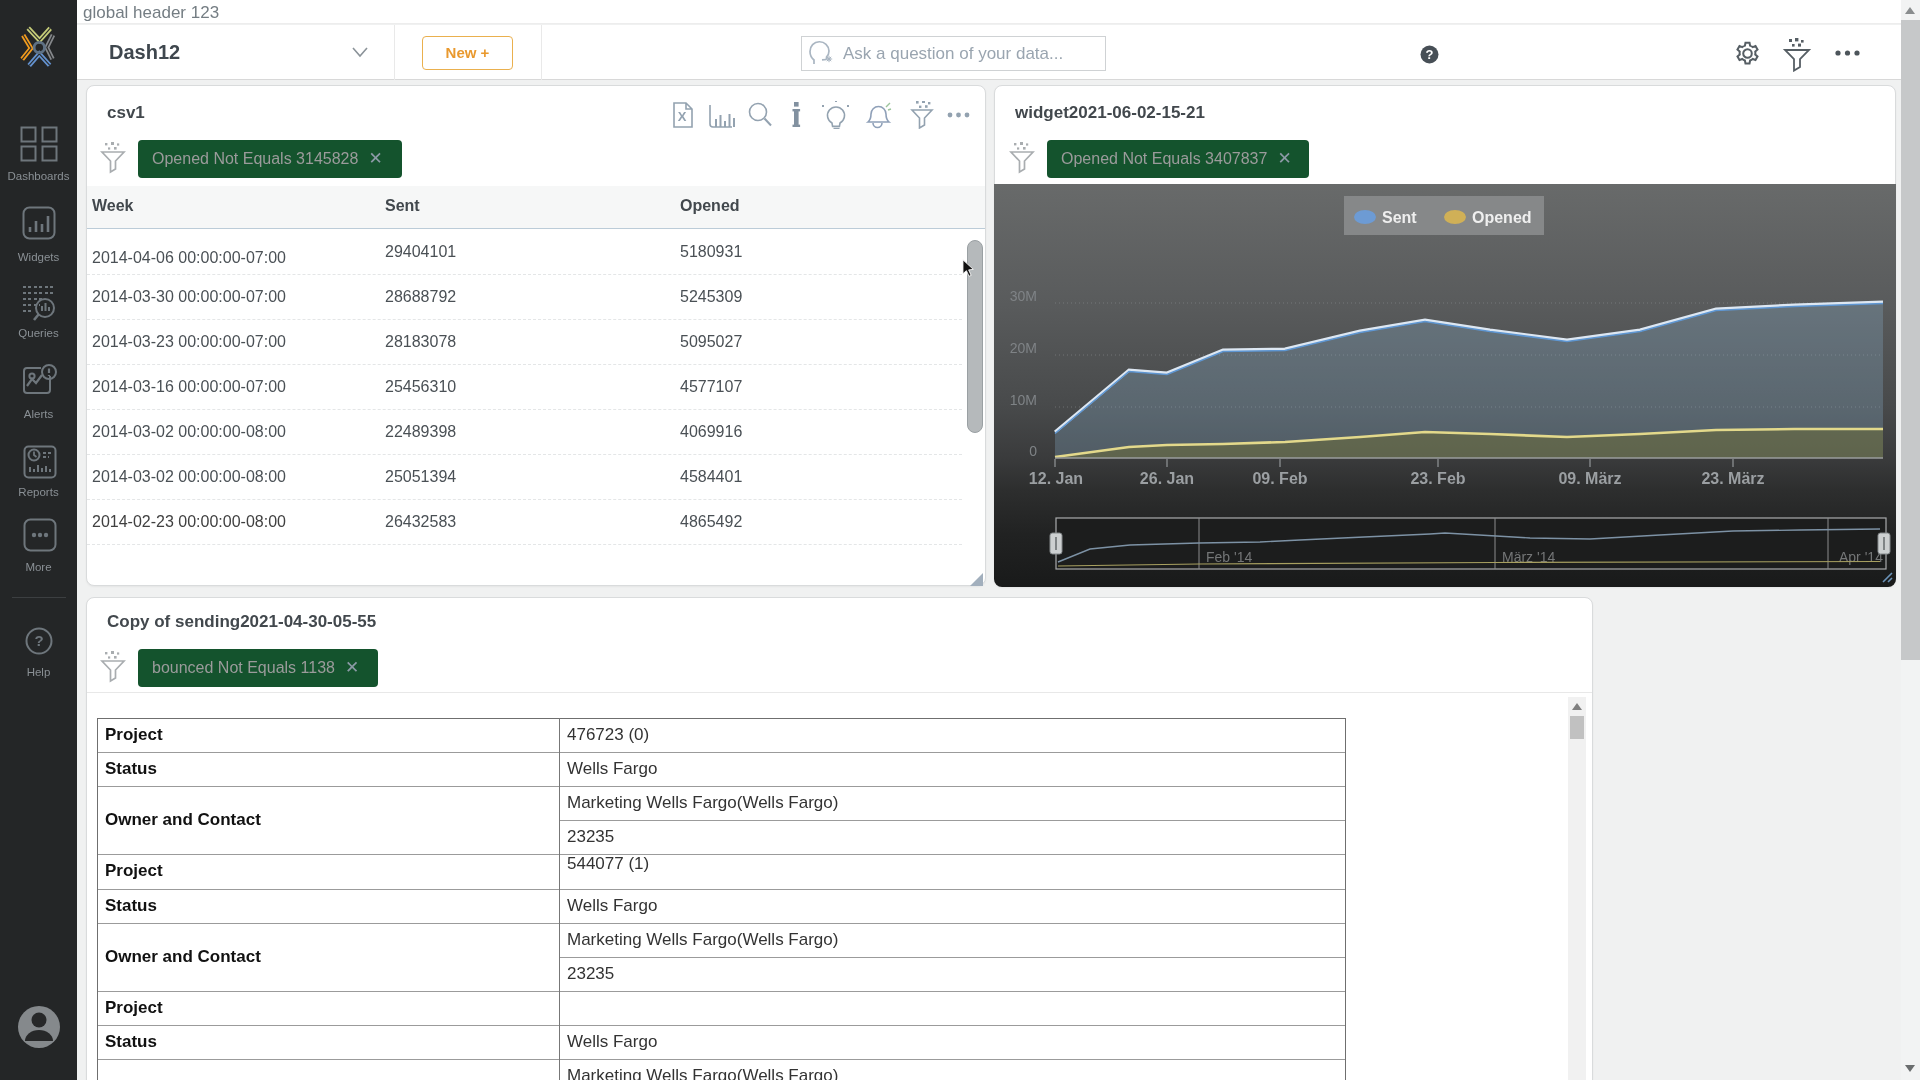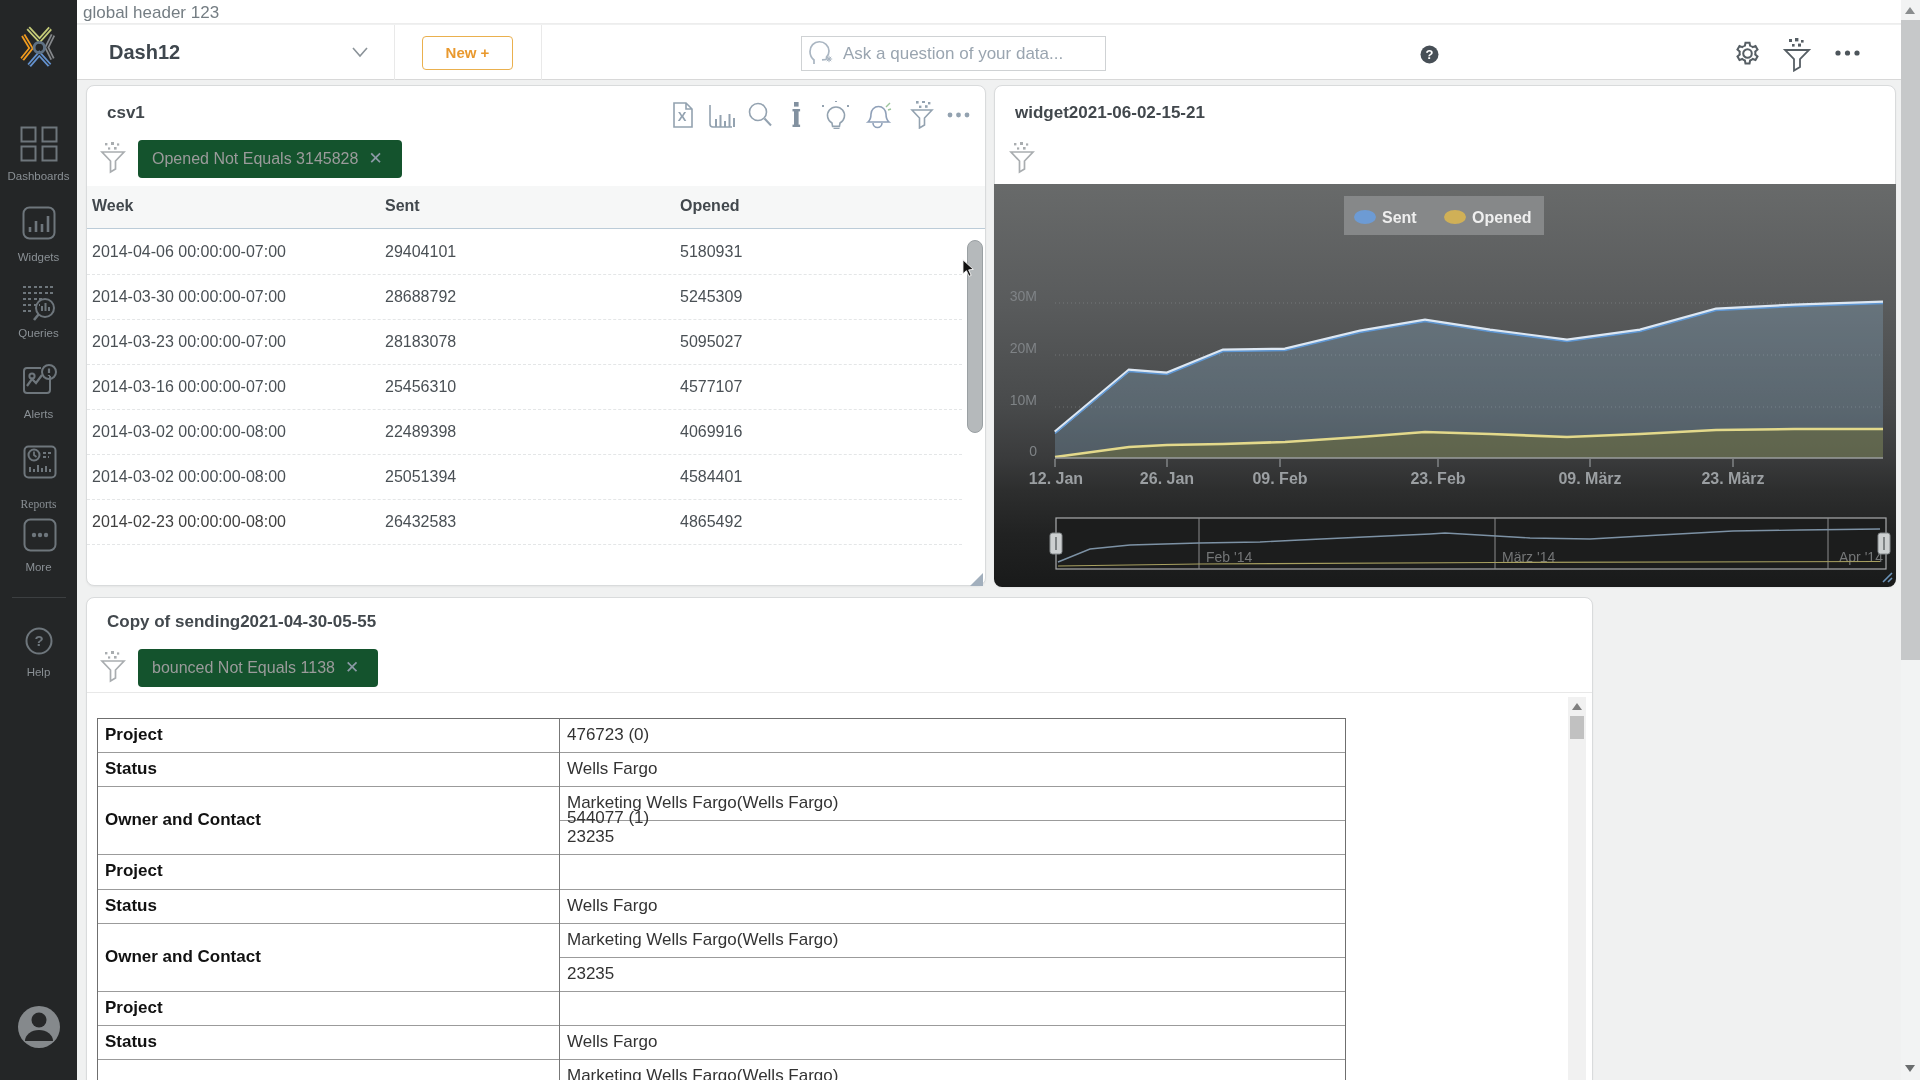--- a/index.html
+++ b/index.html
@@ -84,21 +84,21 @@
 
 <svg class="abs" style="left:23px;top:445px" width="34" height="34" viewBox="0 0 34 34">
   <g class="nicon">
    <rect x="1.5" y="1.5" width="31" height="31" rx="4"></rect>
    <circle cx="11" cy="10" r="5.5"></circle>
    <path d="M11 6.5 V10 l2.5 2" stroke-width="1.8"></path>
    <path d="M20 8 h8 M20 12 h6" stroke-width="2" stroke-dasharray="3 2"></path>
    <path d="M7 27 v-5 M11 27 v-3 M15 27 v-7 M19 27 v-4 M23 27 v-6 M27 27 v-3" stroke-width="2"></path>
   </g>
 </svg>
-<div class="navlbl" style="top:498px;font-family:Liberation Serif, serif;">Reports</div>
+<div class="navlbl" style="top:486px;">Reports</div>
 
 <svg class="abs" style="left:23px;top:518px" width="34" height="34" viewBox="0 0 34 34">
   <g class="nicon">
         <rect x="1.5" y="1.5" width="31" height="31" rx="6"></rect>
       </g>
   <circle cx="11" cy="17" r="2.2" fill="#6e767c"></circle>
       <circle cx="17" cy="17" r="2.2" fill="#6e767c"></circle>
       <circle cx="23" cy="17" r="2.2" fill="#6e767c"></circle>
 </svg>
 <div class="navlbl" style="top:561px;">More</div>
@@ -227,21 +227,21 @@
   </g>
   <path fill="none" stroke="#a9adb0" stroke-width="1.7" d="M2 10 h22 l-8.5 9 v8 l-5 3 v-11 z"></path>
 </svg>
 <div class="chip" style="left:138px;top:140px;width:264px;height:38px;padding-left:14px;">Opened Not Equals 3145828<span class="chipx">✕</span></div>
 
 <div class="abs" style="left:87px;top:186px;width:898px;height:43px;background:#f6f7f7;border-bottom:1px solid #bcccd8;"></div>
 <div class="abs" style="left:92px;top:197px;font-size:16px;font-weight:bold;color:#42484d;">Week</div>
 <div class="abs" style="left:385px;top:197px;font-size:16px;font-weight:bold;color:#42484d;">Sent</div>
 <div class="abs" style="left:680px;top:197px;font-size:16px;font-weight:bold;color:#42484d;">Opened</div>
 <div class="abs" style="left:87px;top:230px;width:875px;height:45px;border-bottom:1px dashed #e4e6e7;"></div>
-<div class="abs" style="left:92px;top:243px;font-size:16px;color:#4a5055;">2014-04-06 00:00:00-07:00</div>
+<div class="abs" style="left:92px;top:249px;font-size:16px;color:#4a5055;">2014-04-06 00:00:00-07:00</div>
 <div class="abs" style="left:385px;top:243px;font-size:16px;color:#4a5055;">29404101</div>
 <div class="abs" style="left:680px;top:243px;font-size:16px;color:#4a5055;">5180931</div>
 <div class="abs" style="left:87px;top:275px;width:875px;height:45px;border-bottom:1px dashed #e4e6e7;"></div>
 <div class="abs" style="left:92px;top:288px;font-size:16px;color:#4a5055;">2014-03-30 00:00:00-07:00</div>
 <div class="abs" style="left:385px;top:288px;font-size:16px;color:#4a5055;">28688792</div>
 <div class="abs" style="left:680px;top:288px;font-size:16px;color:#4a5055;">5245309</div>
 <div class="abs" style="left:87px;top:320px;width:875px;height:45px;border-bottom:1px dashed #e4e6e7;"></div>
 <div class="abs" style="left:92px;top:333px;font-size:16px;color:#4a5055;">2014-03-23 00:00:00-07:00</div>
 <div class="abs" style="left:385px;top:333px;font-size:16px;color:#4a5055;">28183078</div>
 <div class="abs" style="left:680px;top:333px;font-size:16px;color:#4a5055;">5095027</div>
@@ -277,20 +277,21 @@
 <svg class="abs" style="left:1009px;top:142px" width="28" height="34" viewBox="0 0 28 34">
   <g fill="#a9adb0">
    <rect x="5" y="1" width="2.4" height="2.4"></rect>
         <rect x="11" y="0" width="3" height="3"></rect>
         <rect x="17" y="1.4" width="2.2" height="2.2"></rect>
    <rect x="8" y="5.4" width="2.2" height="2.2"></rect>
         <rect x="14" y="5" width="2.6" height="2.6"></rect>
   </g>
   <path fill="none" stroke="#a9adb0" stroke-width="1.7" d="M2 10 h22 l-8.5 9 v8 l-5 3 v-11 z"></path>
 </svg>
+<div class="chip" style="left:1047px;top:140px;width:262px;height:38px;padding-left:14px;">Opened Not Equals 3407837<span class="chipx">✕</span></div>
 
 <div class="abs" style="left:994px;top:184px;width:902px;height:403px;border-radius:0 0 8px 8px;overflow:hidden;">
 <svg width="902" height="403" viewBox="0 0 902 403">
  <defs>
   <linearGradient id="bgg" x1="0" y1="0" x2="0" y2="1">
    <stop offset="0" stop-color="#686a6a"></stop>
             <stop offset="0.30" stop-color="#595b5c"></stop>
    <stop offset="0.55" stop-color="#484a4b"></stop>
             <stop offset="0.68" stop-color="#3a3b3c"></stop>
    <stop offset="0.76" stop-color="#2d2e2e"></stop>
@@ -385,21 +386,21 @@
 <div class="abs" style="left:97px;top:752px;width:1248px;height:1px;background:#9b9b9b;"></div>
 <div class="abs" style="left:105px;top:752px;width:440px;height:34px;font-size:17px;font-weight:bold;color:#111;display:flex;align-items:center;">Status</div>
 <div class="abs" style="left:567px;top:752px;width:770px;height:34px;font-size:17px;color:#333;display:flex;align-items:center;">Wells Fargo</div>
 <div class="abs" style="left:97px;top:786px;width:1248px;height:1px;background:#9b9b9b;"></div>
 <div class="abs" style="left:105px;top:786px;width:440px;height:68px;font-size:17px;font-weight:bold;color:#111;display:flex;align-items:center;">Owner and Contact</div>
 <div class="abs" style="left:567px;top:786px;width:770px;height:34px;font-size:17px;color:#333;display:flex;align-items:center;">Marketing Wells Fargo(Wells Fargo)</div>
 <div class="abs" style="left:559px;top:820px;width:786px;height:1px;background:#9b9b9b;"></div>
 <div class="abs" style="left:567px;top:820px;width:770px;height:34px;font-size:17px;color:#333;display:flex;align-items:center;">23235</div>
 <div class="abs" style="left:97px;top:854px;width:1248px;height:1px;background:#9b9b9b;"></div>
 <div class="abs" style="left:105px;top:854px;width:440px;height:34px;font-size:17px;font-weight:bold;color:#111;display:flex;align-items:center;">Project</div>
-<div class="abs" style="left:567px;top:808px;width:770px;height:20px;font-size:17px;color:#333;display:flex;align-items:center;">544077 (1)</div>
+<div class="abs" style="left:567px;top:854px;width:770px;height:20px;font-size:17px;color:#333;display:flex;align-items:center;">544077 (1)</div>
 <div class="abs" style="left:97px;top:889px;width:1248px;height:1px;background:#9b9b9b;"></div>
 <div class="abs" style="left:105px;top:889px;width:440px;height:34px;font-size:17px;font-weight:bold;color:#111;display:flex;align-items:center;">Status</div>
 <div class="abs" style="left:567px;top:889px;width:770px;height:34px;font-size:17px;color:#333;display:flex;align-items:center;">Wells Fargo</div>
 <div class="abs" style="left:97px;top:923px;width:1248px;height:1px;background:#9b9b9b;"></div>
 <div class="abs" style="left:105px;top:923px;width:440px;height:68px;font-size:17px;font-weight:bold;color:#111;display:flex;align-items:center;">Owner and Contact</div>
 <div class="abs" style="left:567px;top:923px;width:770px;height:34px;font-size:17px;color:#333;display:flex;align-items:center;">Marketing Wells Fargo(Wells Fargo)</div>
 <div class="abs" style="left:559px;top:957px;width:786px;height:1px;background:#9b9b9b;"></div>
 <div class="abs" style="left:567px;top:957px;width:770px;height:34px;font-size:17px;color:#333;display:flex;align-items:center;">23235</div>
 <div class="abs" style="left:97px;top:991px;width:1248px;height:1px;background:#9b9b9b;"></div>
 <div class="abs" style="left:105px;top:991px;width:440px;height:34px;font-size:17px;font-weight:bold;color:#111;display:flex;align-items:center;">Project</div>

